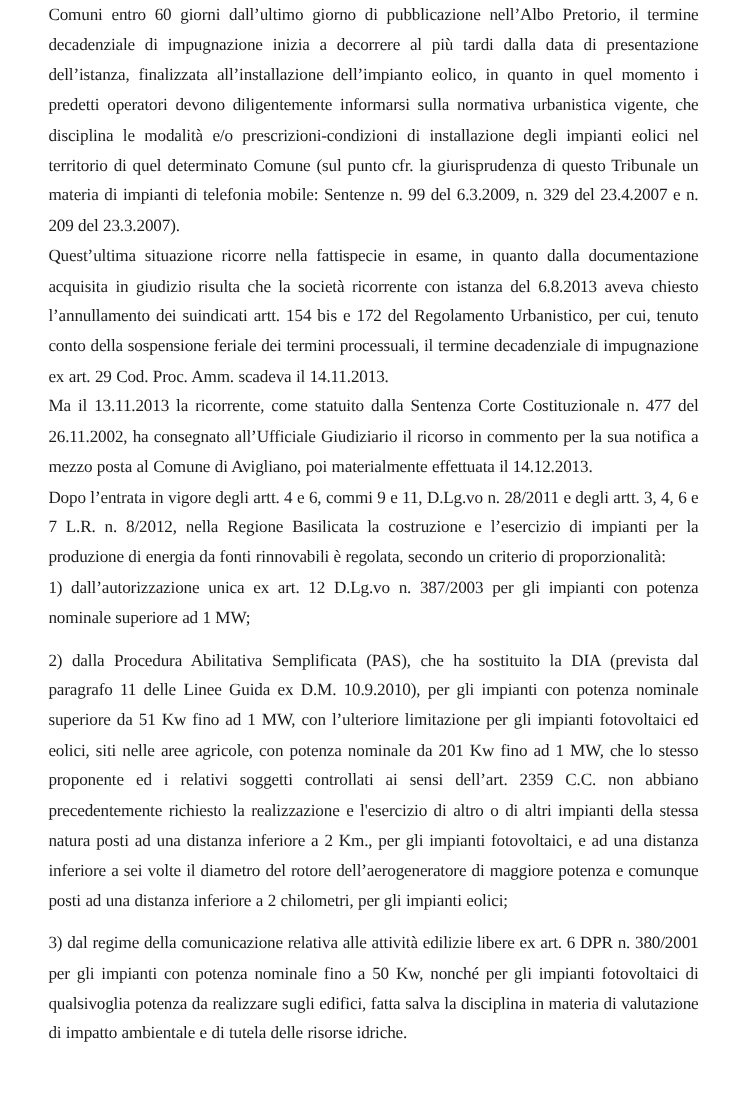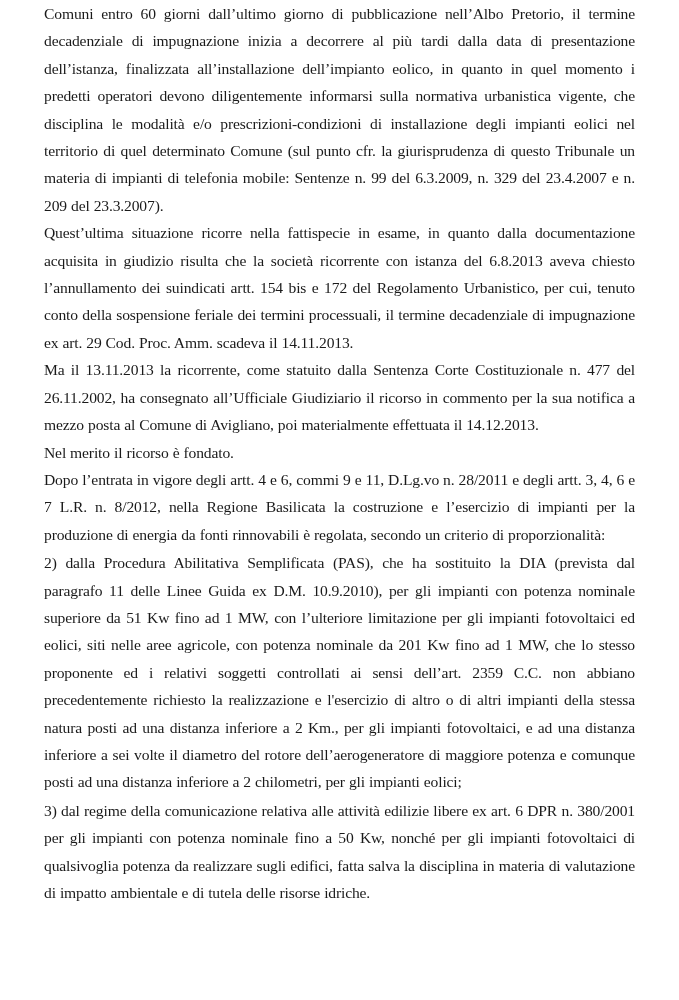--- a/index.html
+++ b/index.html
@@ -24,27 +24,27 @@
       color: #1a1a1a;
       text-align: justify;
       letter-spacing: -0.15px;
       word-spacing: 0.3px;
     }
     .para {
       margin: 0;
       padding: 0;
     }
     .para.gap {
-      margin-top: 1px;
+      margin-top: 11px;
     }
   </style>
 </head>
 <body>
 
 <div class="page">
   <p class="para">Comuni entro 60 giorni dall’ultimo giorno di pubblicazione nell’Albo Pretorio, il termine decadenziale di impugnazione inizia a decorrere al più tardi dalla data di presentazione dell’istanza, finalizzata all’installazione dell’impianto eolico, in quanto in quel momento i predetti operatori devono diligentemente informarsi sulla normativa urbanistica vigente, che disciplina le modalità e/o prescrizioni-condizioni di installazione degli impianti eolici nel territorio di quel determinato Comune (sul punto cfr. la giurisprudenza di questo Tribunale un materia di impianti di telefonia mobile: Sentenze n. 99 del 6.3.2009, n. 329 del 23.4.2007 e n. 209 del 23.3.2007).</p>
   <p class="para">Quest’ultima situazione ricorre nella fattispecie in esame, in quanto dalla documentazione acquisita in giudizio risulta che la società ricorrente con istanza del 6.8.2013 aveva chiesto l’annullamento dei suindicati artt. 154 bis e 172 del Regolamento Urbanistico, per cui, tenuto conto della sospensione feriale dei termini processuali, il termine decadenziale di impugnazione ex art. 29 Cod. Proc. Amm. scadeva il 14.11.2013.</p>
   <p class="para">Ma il 13.11.2013 la ricorrente, come statuito dalla Sentenza Corte Costituzionale n. 477 del 26.11.2002, ha consegnato all’Ufficiale Giudiziario il ricorso in commento per la sua notifica a mezzo posta al Comune di Avigliano, poi materialmente effettuata il 14.12.2013.</p>
-  <p class="para">Nel merito il ricorso è fondato.</p>
   <p class="para">Dopo l’entrata in vigore degli artt. 4 e 6, commi 9 e 11, D.Lg.vo n. 28/2011 e degli artt. 3, 4, 6 e 7 L.R. n. 8/2012, nella Regione Basilicata la costruzione e l’esercizio di impianti per la produzione di energia da fonti rinnovabili è regolata, secondo un criterio di proporzionalità:</p>
+  <p class="para">1) dall’autorizzazione unica ex art. 12 D.Lg.vo n. 387/2003 per gli impianti con potenza nominale superiore ad 1 MW;</p>
   <p class="para gap">2) dalla Procedura Abilitativa Semplificata (PAS), che ha sostituito la DIA (prevista dal paragrafo 11 delle Linee Guida ex D.M. 10.9.2010), per gli impianti con potenza nominale superiore da 51 Kw fino ad 1 MW, con l’ulteriore limitazione per gli impianti fotovoltaici ed eolici, siti nelle aree agricole, con potenza nominale da 201 Kw fino ad 1 MW, che lo stesso proponente ed i relativi soggetti controllati ai sensi dell’art. 2359 C.C. non abbiano precedentemente richiesto la realizzazione e l'esercizio di altro o di altri impianti della stessa natura posti ad una distanza inferiore a 2 Km., per gli impianti fotovoltaici, e ad una distanza inferiore a sei volte il diametro del rotore dell’aerogeneratore di maggiore potenza e comunque posti ad una distanza inferiore a 2 chilometri, per gli impianti eolici;</p>
   <p class="para gap">3) dal regime della comunicazione relativa alle attività edilizie libere ex art. 6 DPR n. 380/2001 per gli impianti con potenza nominale fino a 50 Kw, nonché per gli impianti fotovoltaici di qualsivoglia potenza da realizzare sugli edifici, fatta salva la disciplina in materia di valutazione di impatto ambientale e di tutela delle risorse idriche.</p>
 </div>
 
 </body></html>

